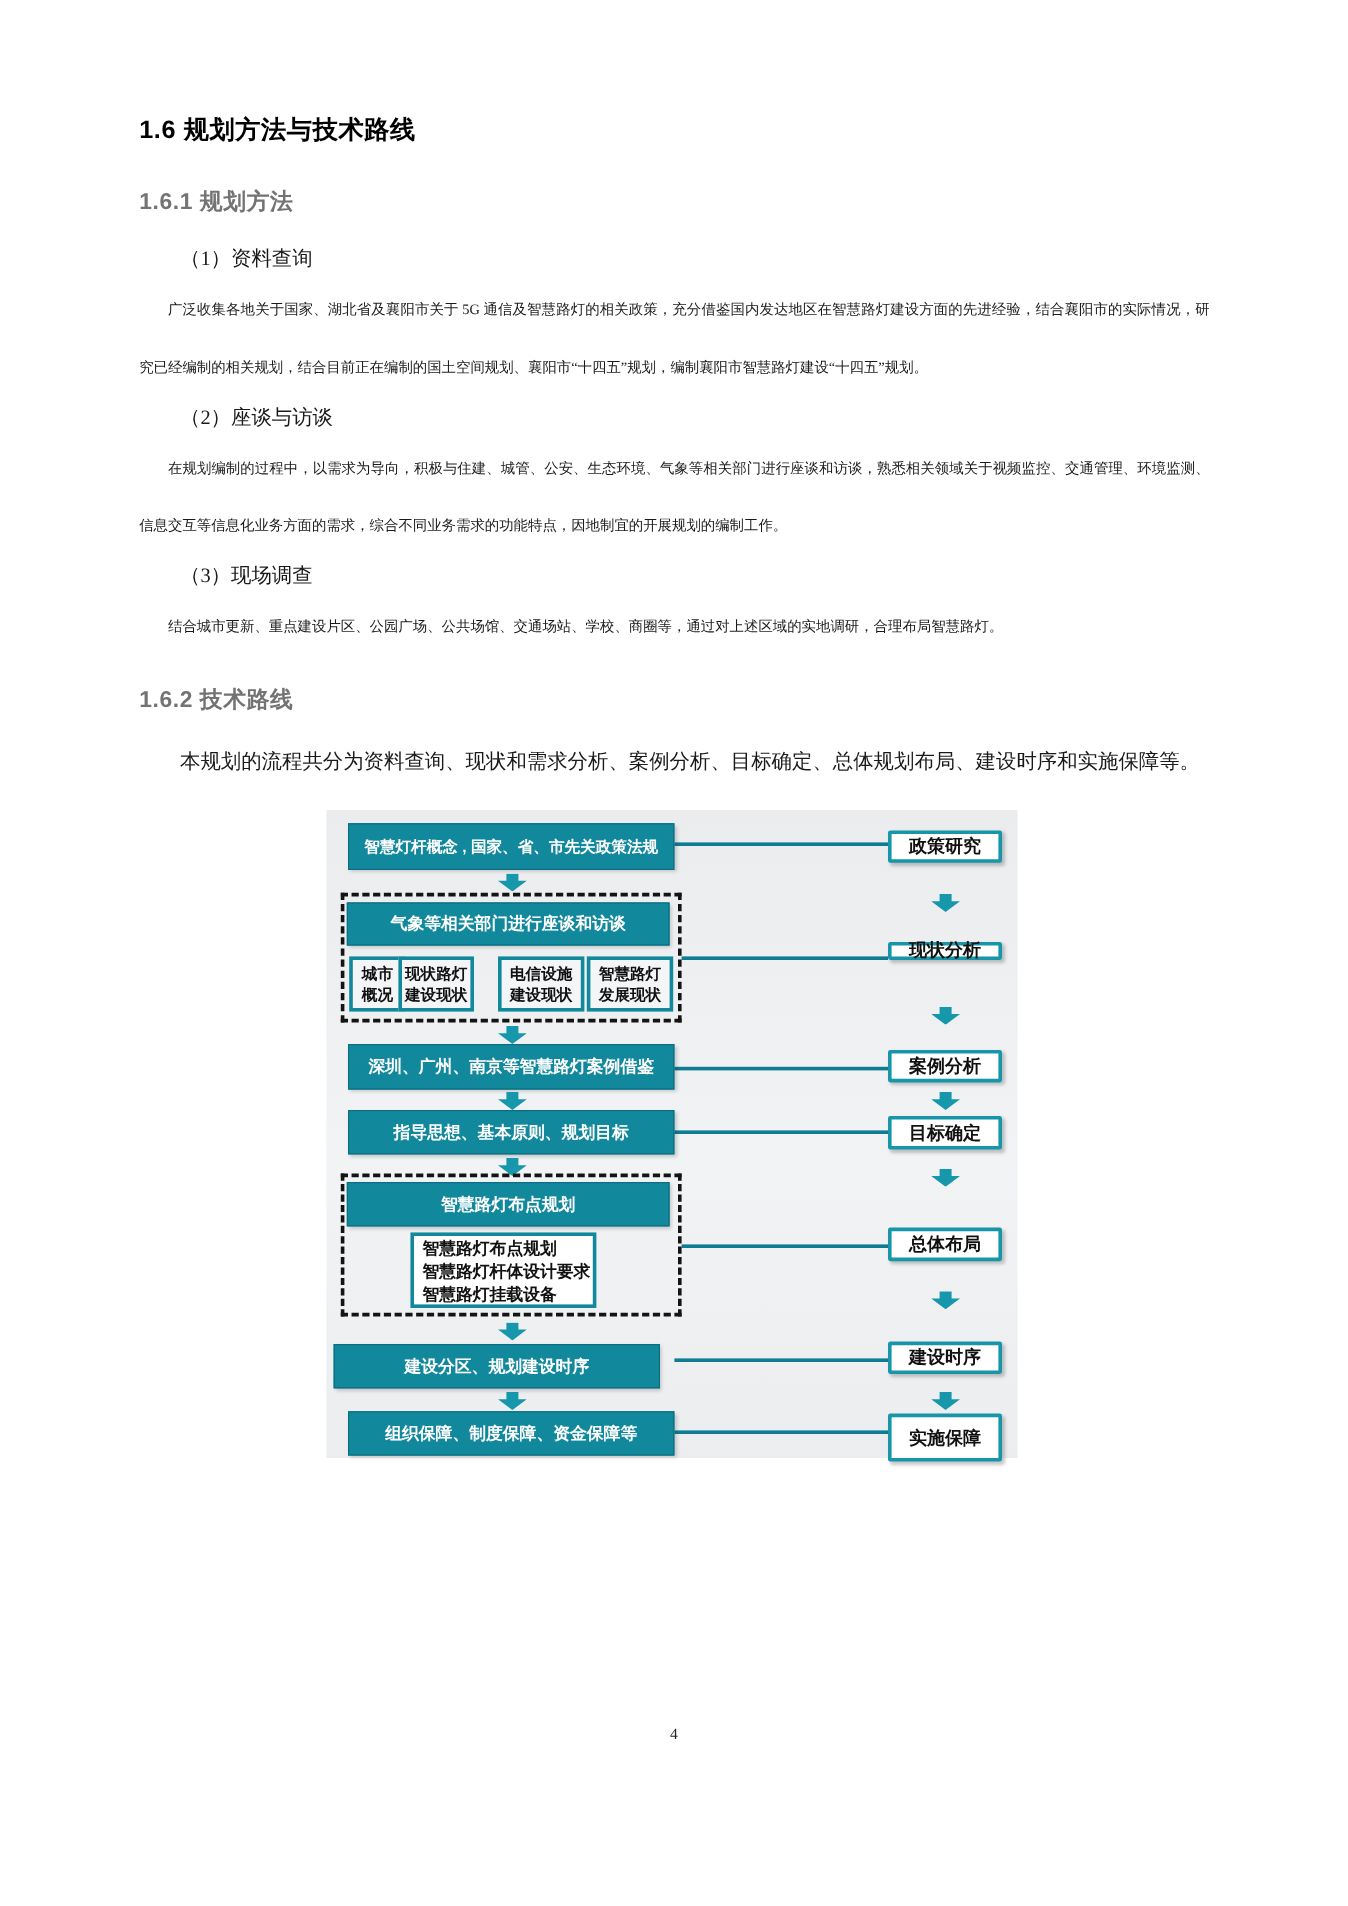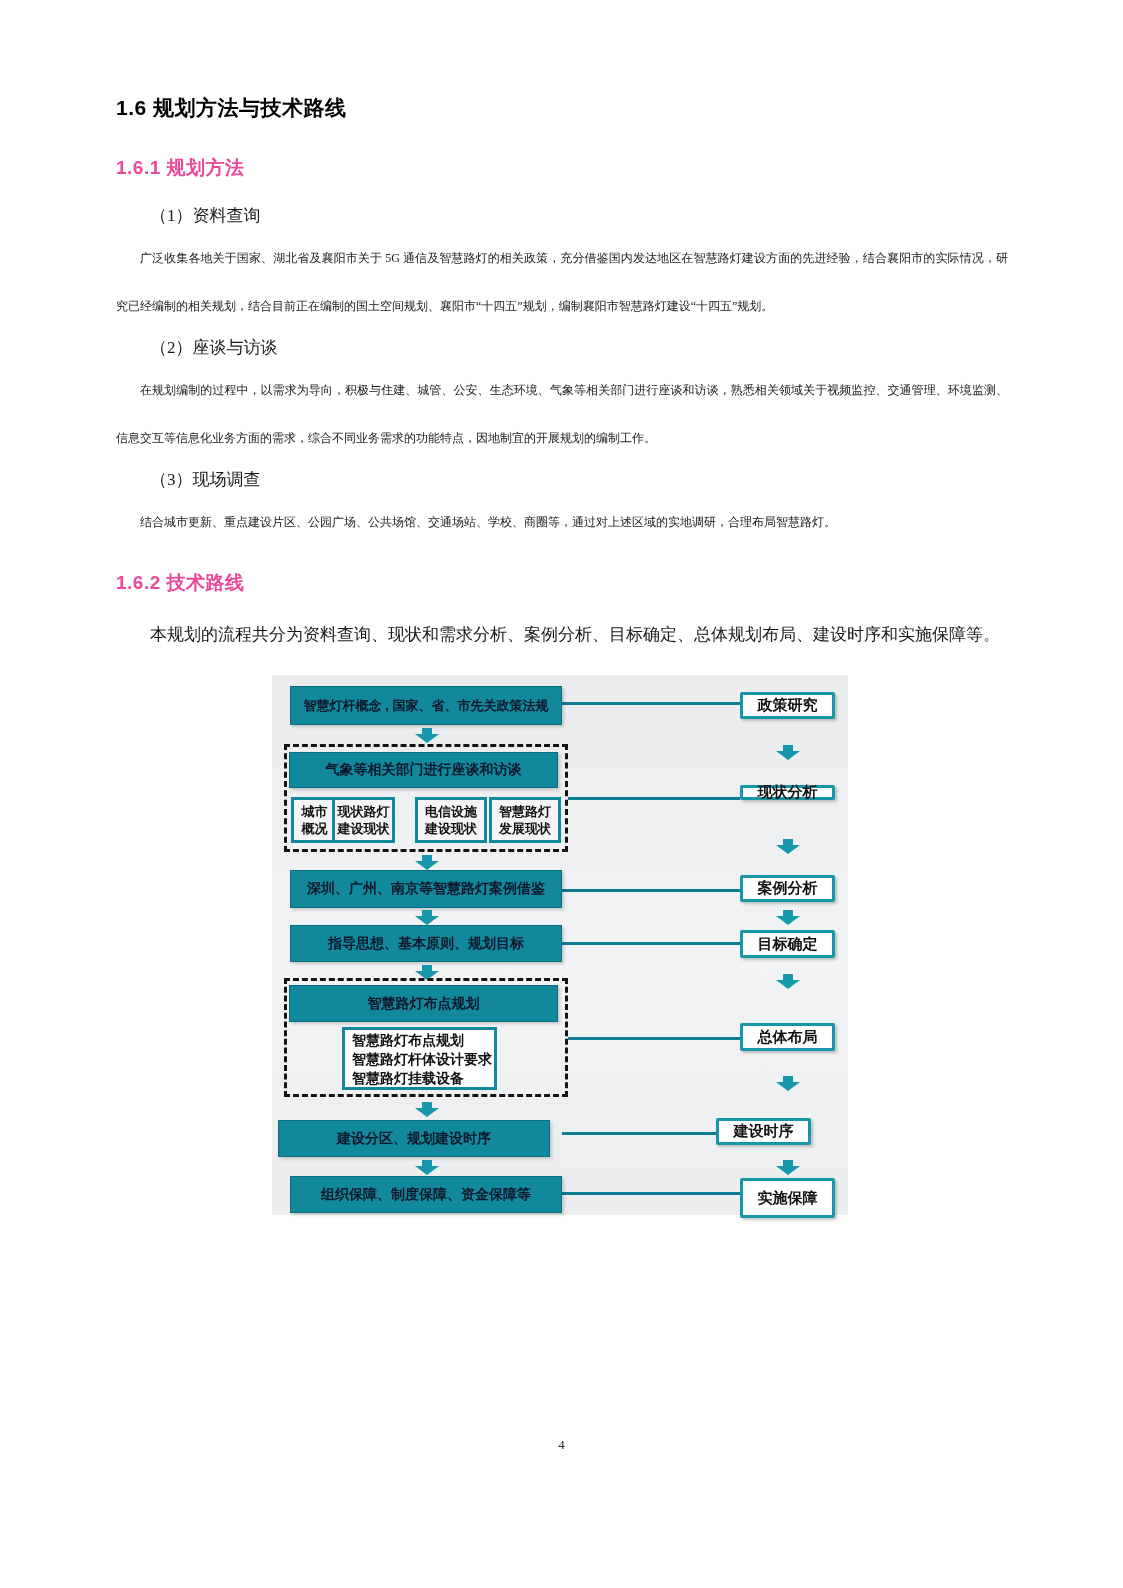--- a/index.html
+++ b/index.html
@@ -9,37 +9,37 @@
     background:#ffffff; overflow:hidden;
     font-family:"Liberation Serif","DejaVu Serif",serif; color:#1a1a1a;
   }
   .doc { position:absolute; left:116px; top:0; width:892px; }
   h1.h16 {
     margin-top:94px; font-family:"Liberation Sans","DejaVu Sans",sans-serif;
     font-size:21px; font-weight:bold; color:#000; letter-spacing:.5px;
   }
   h2.sub {
     margin-top:33px; font-family:"Liberation Sans","DejaVu Sans",sans-serif;
-    font-size:19px; font-weight:bold; color:#ec4899; letter-spacing:.5px;
+    font-size:19px; font-weight:bold; color:#737373; letter-spacing:.5px;
   }
   p.item  { margin-top:17px; font-size:17px; line-height:36px; text-indent:2em; }
   p.body  { margin-top:0;  font-size:12px; line-height:48px; text-indent:2em; text-align:justify; }
   p.intro { margin-top:21px; font-size:17px; line-height:36px; text-indent:2em; }
 
   
   .chart {
     position:absolute;
     background:linear-gradient(180deg,#eaecee 0%,#f2f3f4 55%,#ebedee 100%);
     font-family:"Liberation Sans","DejaVu Sans",sans-serif;
   }
   .chart > div { position:absolute; }
   .tbox {
     background:#11889B; border:1px solid #0c6f81;
     display:flex; align-items:center; justify-content:center;
-    font-weight:bold; font-size:14px; color:#0f172a;
+    font-weight:bold; font-size:14px; color:#ffffff;
     box-shadow:2px 2px 3px rgba(0,0,0,.18); text-align:center;
   }
   .tbox.small { font-size:13px; }
   .sbox {
     background:#f4f5f6; border:3px solid #11889B;
     display:flex; align-items:center; justify-content:center;
     font-weight:bold; font-size:13px; line-height:17px; color:#111;
     white-space:pre-line; text-align:right;
   }
   .rbox {
@@ -137,20 +137,20 @@
 
     <div class="rbox" style="left:468px;top:200px;width:95px;height:27px">案例分析</div>
     <div class="arrow" style="left:504px;top:235px"></div>
 
     <div class="rbox" style="left:468px;top:255px;width:95px;height:28px">目标确定</div>
     <div class="arrow" style="left:504px;top:299px"></div>
 
     <div class="rbox" style="left:468px;top:348px;width:95px;height:28px">总体布局</div>
     <div class="arrow" style="left:504px;top:401px"></div>
 
-    <div class="rbox" style="left:444px;top:443px;width:95px;height:27px">建设时序</div>
+    <div class="rbox" style="left:468px;top:443px;width:95px;height:27px">建设时序</div>
     <div class="arrow" style="left:504px;top:485px"></div>
 
     <div class="rbox" style="left:468px;top:503px;width:95px;height:40px">实施保障</div>
   </div>
 
   <div class="pagenum">4</div>
 </div>
 
 </body></html>

